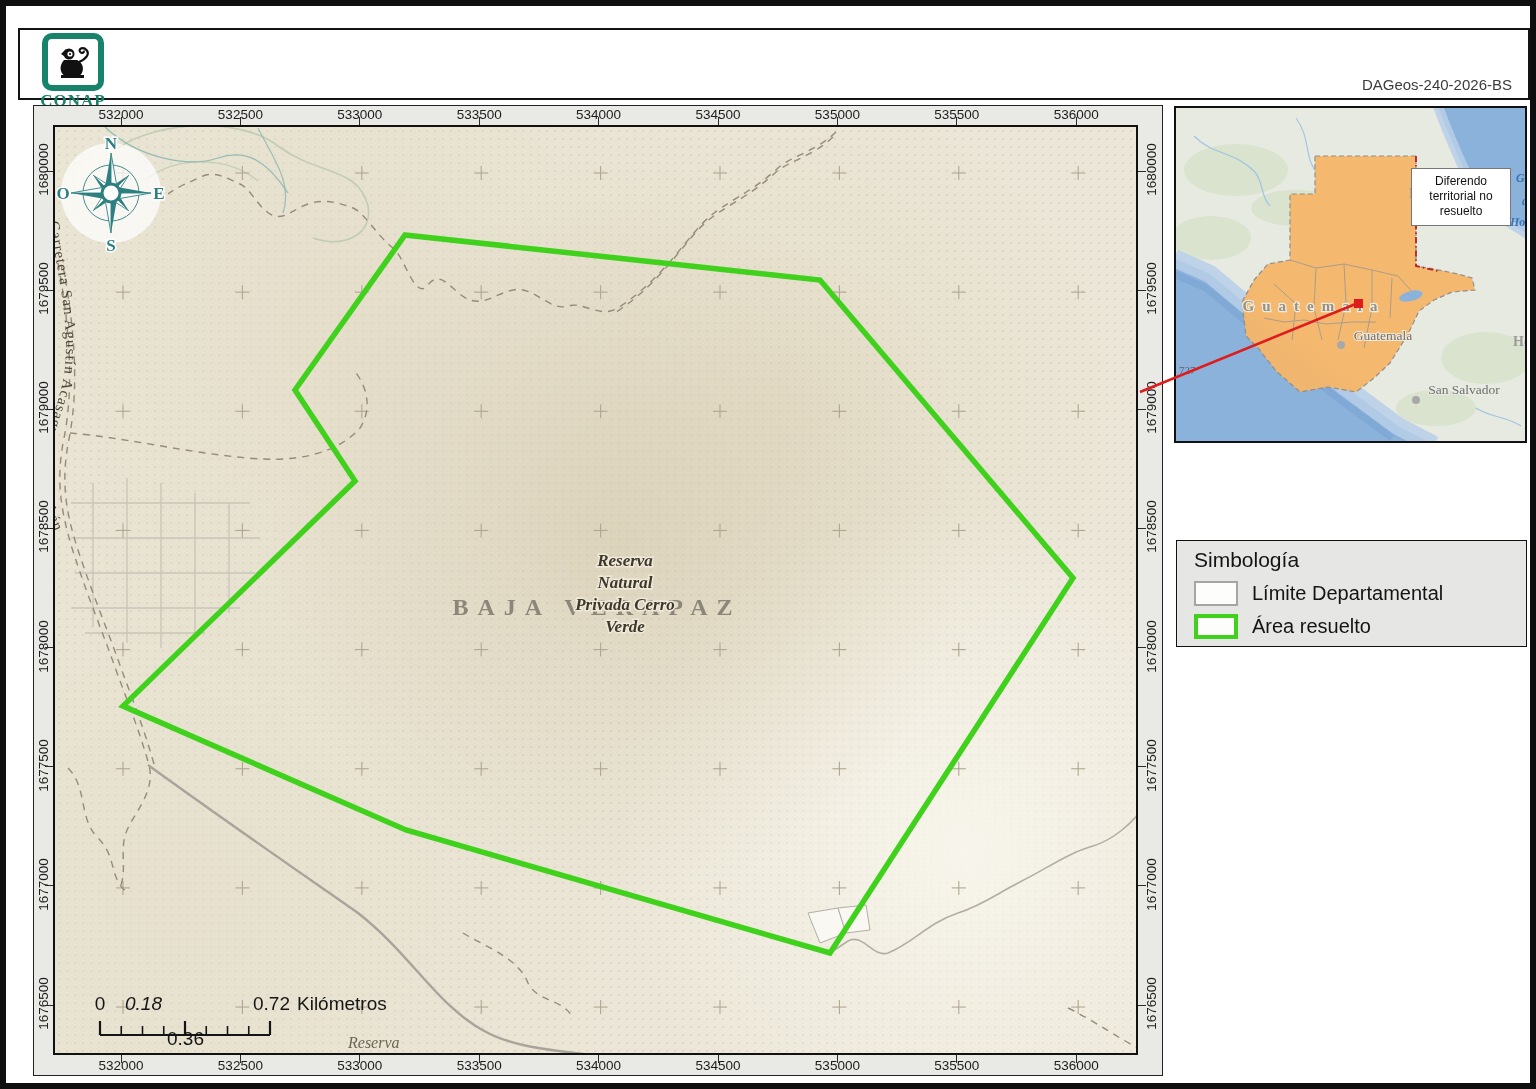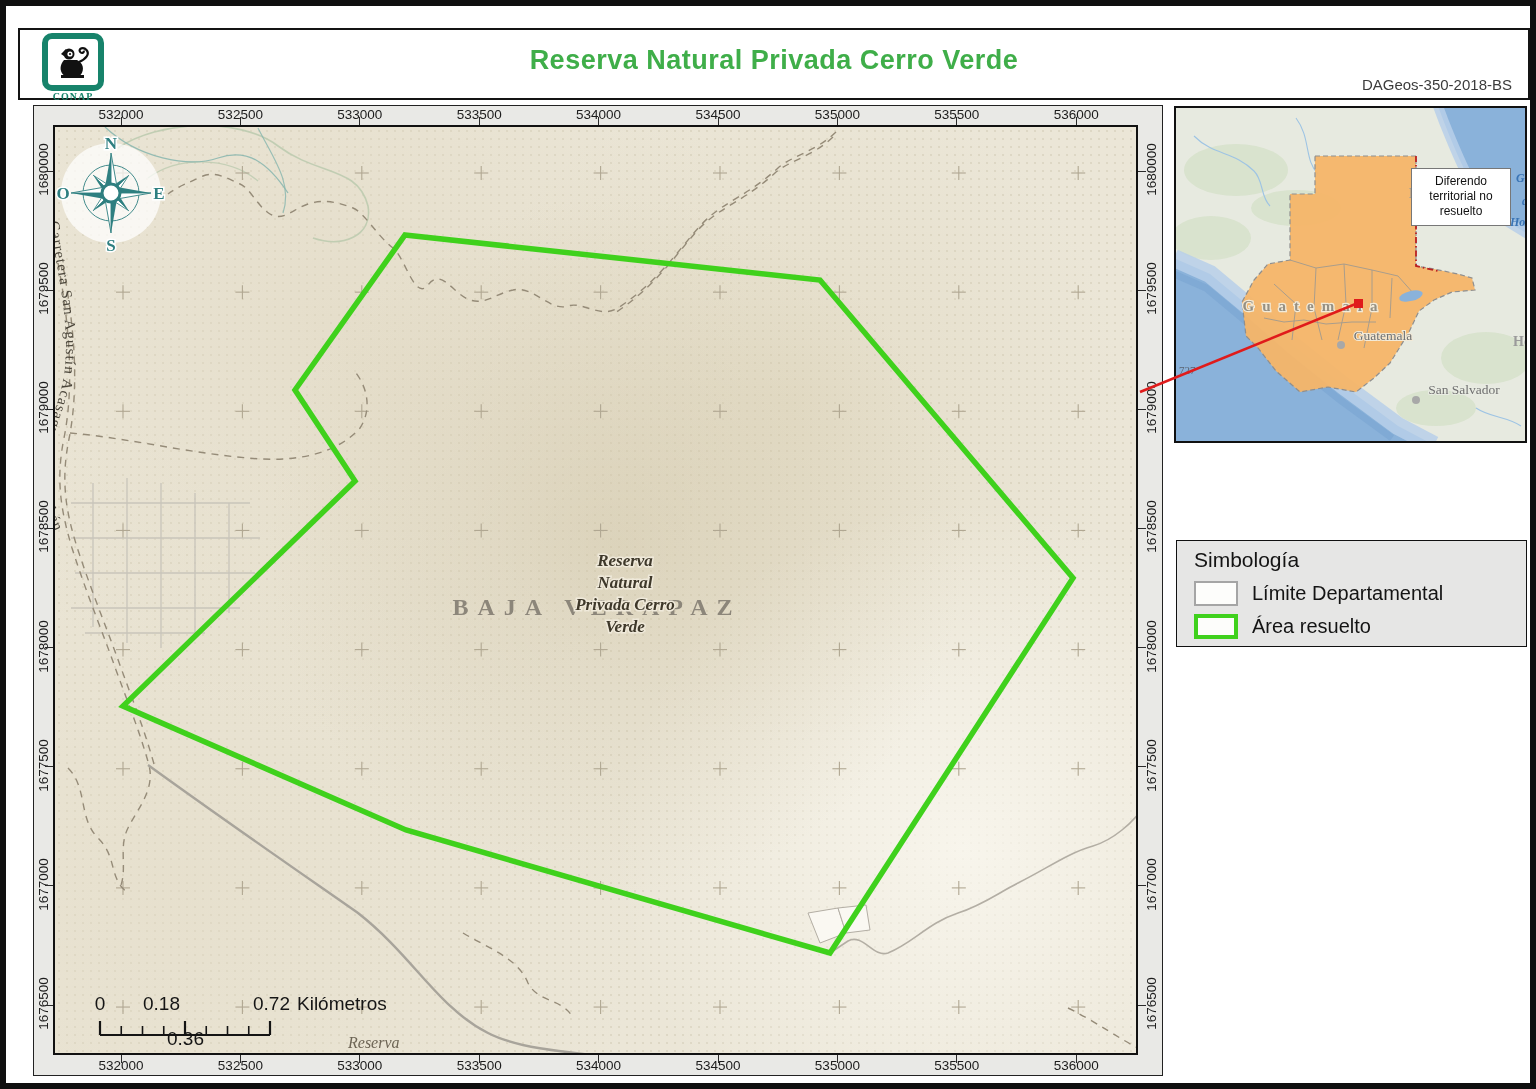--- a/index.html
+++ b/index.html
@@ -4,21 +4,21 @@
 <style>
   html,body{margin:0;padding:0;background:#ffffff;}
   #frame{position:relative;width:1536px;height:1089px;background:#ffffff;box-sizing:border-box;
          border:6px solid #0f0f0f;font-family:"Liberation Sans",sans-serif;overflow:hidden;}
   .box{position:absolute;box-sizing:border-box;}
   
   #header{left:12px;top:22px;width:1512px;height:72px;border:2px solid #141414;background:#fff;}
   #logo{position:absolute;left:18px;top:3px;width:70px;height:66px;text-align:center;}
   #logo-square{width:50px;height:46px;margin:0 auto;border:6px solid var(--c-conap_teal,#1b8a70);
                border-radius:10px;background:#fff;display:flex;align-items:center;justify-content:center;}
-  #logo-word{font-family:"Liberation Serif",serif;font-weight:bold;font-size:10px;letter-spacing:1px;
+  #logo-word{font-family:"Liberation Serif",serif;font-weight:bold;font-size:17px;letter-spacing:1px;
              color:var(--c-conap_teal,#1b8a70);margin-top:0px;}
   #title{position:absolute;left:0;right:0;top:15px;text-align:center;font-size:27px;font-weight:600;
          letter-spacing:.5px;color:var(--c-title_green,#3fae49);}
   #docid{position:absolute;right:16px;bottom:5px;font-size:15px;color:#3c3c3c;}
   
   #map-outer{left:27px;top:99px;width:1130px;height:971px;border:1.5px solid #222;background:#e9e9e6;}
   #map-inner{left:47px;top:119px;width:1085px;height:930px;border:2px solid #111;overflow:hidden;
     background-color:#ebe6d7;
     background-image:
       radial-gradient(circle at 52% 45%, rgba(203,191,158,.42), transparent 46%),
@@ -62,22 +62,21 @@
           <circle cx="14" cy="10" r="5.5" fill="#111"></circle>
           <circle cx="15" cy="10" r="2.6" fill="#fff"></circle>
           <circle cx="15" cy="10" r="1.1" fill="#111"></circle>
           <path d="M9,16 c-4.5,5 -4.5,11 -0.5,15 l17,0 c4.5,-5.5 2.5,-12.5 -3.5,-15 z" fill="#111"></path>
           <path d="M24,18 c7,-3 11,-8 7.5,-12 c-3,-3.5 -8.5,-1.5 -6.5,1.8 c1.4,2.2 4.6,1 3.6,-1.2" fill="none" stroke="#111" stroke-width="2.2"></path>
           <rect x="6" y="31" width="23" height="3" fill="#111"></rect>
         </svg>
       </div>
       <div id="logo-word">CONAP</div>
     </div>
-    <div id="title">Reserva Natural Privada Cerro Verde</div>
-    <div id="docid">DAGeos-350-2018-BS</div>
+    <div id="docid">DAGeos-240-2026-BS</div>
   </div>
 
   <div id="map-outer" class="box"></div>
   <div id="map-inner" class="box">
     <svg id="map-svg" width="1085" height="930" viewBox="0 0 1085 930">
 
       <path d="M63,21 C103,-6 183,-11 223,19 C263,49 303,39 313,79 C318,109 288,121 258,111" fill="none" stroke="#bccbaf" stroke-width="1.6" opacity=".9"></path>
       <path d="M93,51 C123,29 173,29 203,54" fill="none" stroke="#bccbaf" stroke-width="1.4" opacity=".8"></path>
 
       <path d="M50,0 C83,31 133,41 163,31 C193,21 213,36 233,66" fill="none" stroke="#86b5ae" stroke-width="1.3" opacity=".85"></path>
@@ -338,21 +337,21 @@
         <g font-family="Liberation Sans,sans-serif" font-size="17" font-weight="bold" style="paint-order:stroke fill" stroke="#fff" stroke-width="3" fill="#2e7f80" text-anchor="middle">
           <text x="0" y="-44">N</text>
           <text x="48" y="6">E</text>
           <text x="0" y="58">S</text>
           <text x="-48" y="6">O</text>
         </g>
       </g>
     </svg>
     
     <span class="scale-label" style="left:33px;top:866px;width:24px;text-align:center;">0</span>
-    <span class="scale-label" style="left:80px;top:866px;width:45px;text-align:right;">0.18</span>
+    <span class="scale-label" style="left:70px;top:866px;width:45px;text-align:left;font-style:italic;">0.18</span>
     <span class="scale-label" style="left:108px;top:866px;width:45px;text-align:center;margin-top:35px;">0.36</span>
     <span class="scale-label" style="left:190px;top:866px;width:45px;text-align:right;">0.72</span>
     <span class="scale-label" style="left:242px;top:866px;">Kilómetros</span>
   </div>
 
   <div id="inset" class="box">
     <svg width="353" height="337" viewBox="0 0 353 337">
       <rect x="0" y="0" width="353" height="337" fill="#e7eae0"></rect>
 
       <g fill="#d7e2cb" opacity=".85">

